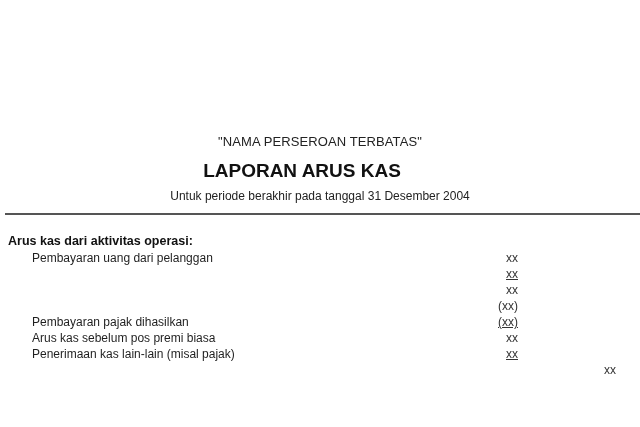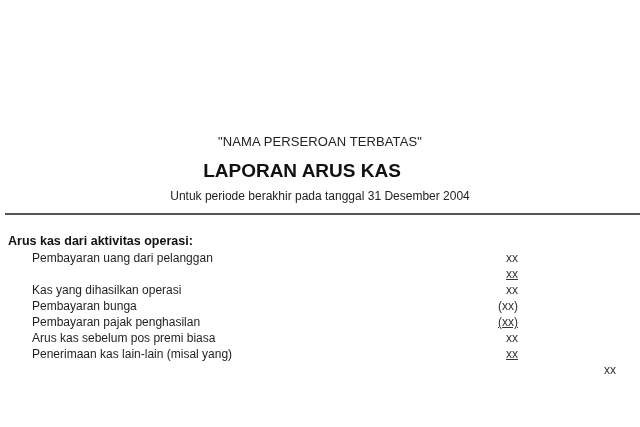--- a/index.html
+++ b/index.html
@@ -101,36 +101,34 @@
 
   <div class="rows">
     <div class="row">
       <span class="label">Pembayaran uang dari pelanggan</span>
       <span class="amt col1">xx</span>
     </div>
     <div class="row">
       <span class="amt col1 ul">xx</span>
     </div>
     <div class="row">
-      <span class="label">Kas yang dihasilkan operasi</span>
       <span class="amt col1">xx</span>
     </div>
     <div class="row">
-      <span class="label">Pembayaran bunga</span>
       <span class="amt col1">(xx)</span>
     </div>
     <div class="row">
-      <span class="label">Pembayaran pajak penghasilan</span>
+      <span class="label">Pembayaran pajak dihasilkan</span>
       <span class="amt col1 ul">(xx)</span>
     </div>
     <div class="row">
       <span class="label">Arus kas sebelum pos premi biasa</span>
       <span class="amt col1">xx</span>
     </div>
     <div class="row">
-      <span class="label">Penerimaan kas lain-lain (misal yang)</span>
+      <span class="label">Penerimaan kas lain-lain (misal pajak)</span>
       <span class="amt col1 ul">xx</span>
     </div>
     <div class="row">
       <span class="amt col2">xx</span>
     </div>
   </div>
 </div>
 
 </body></html>

